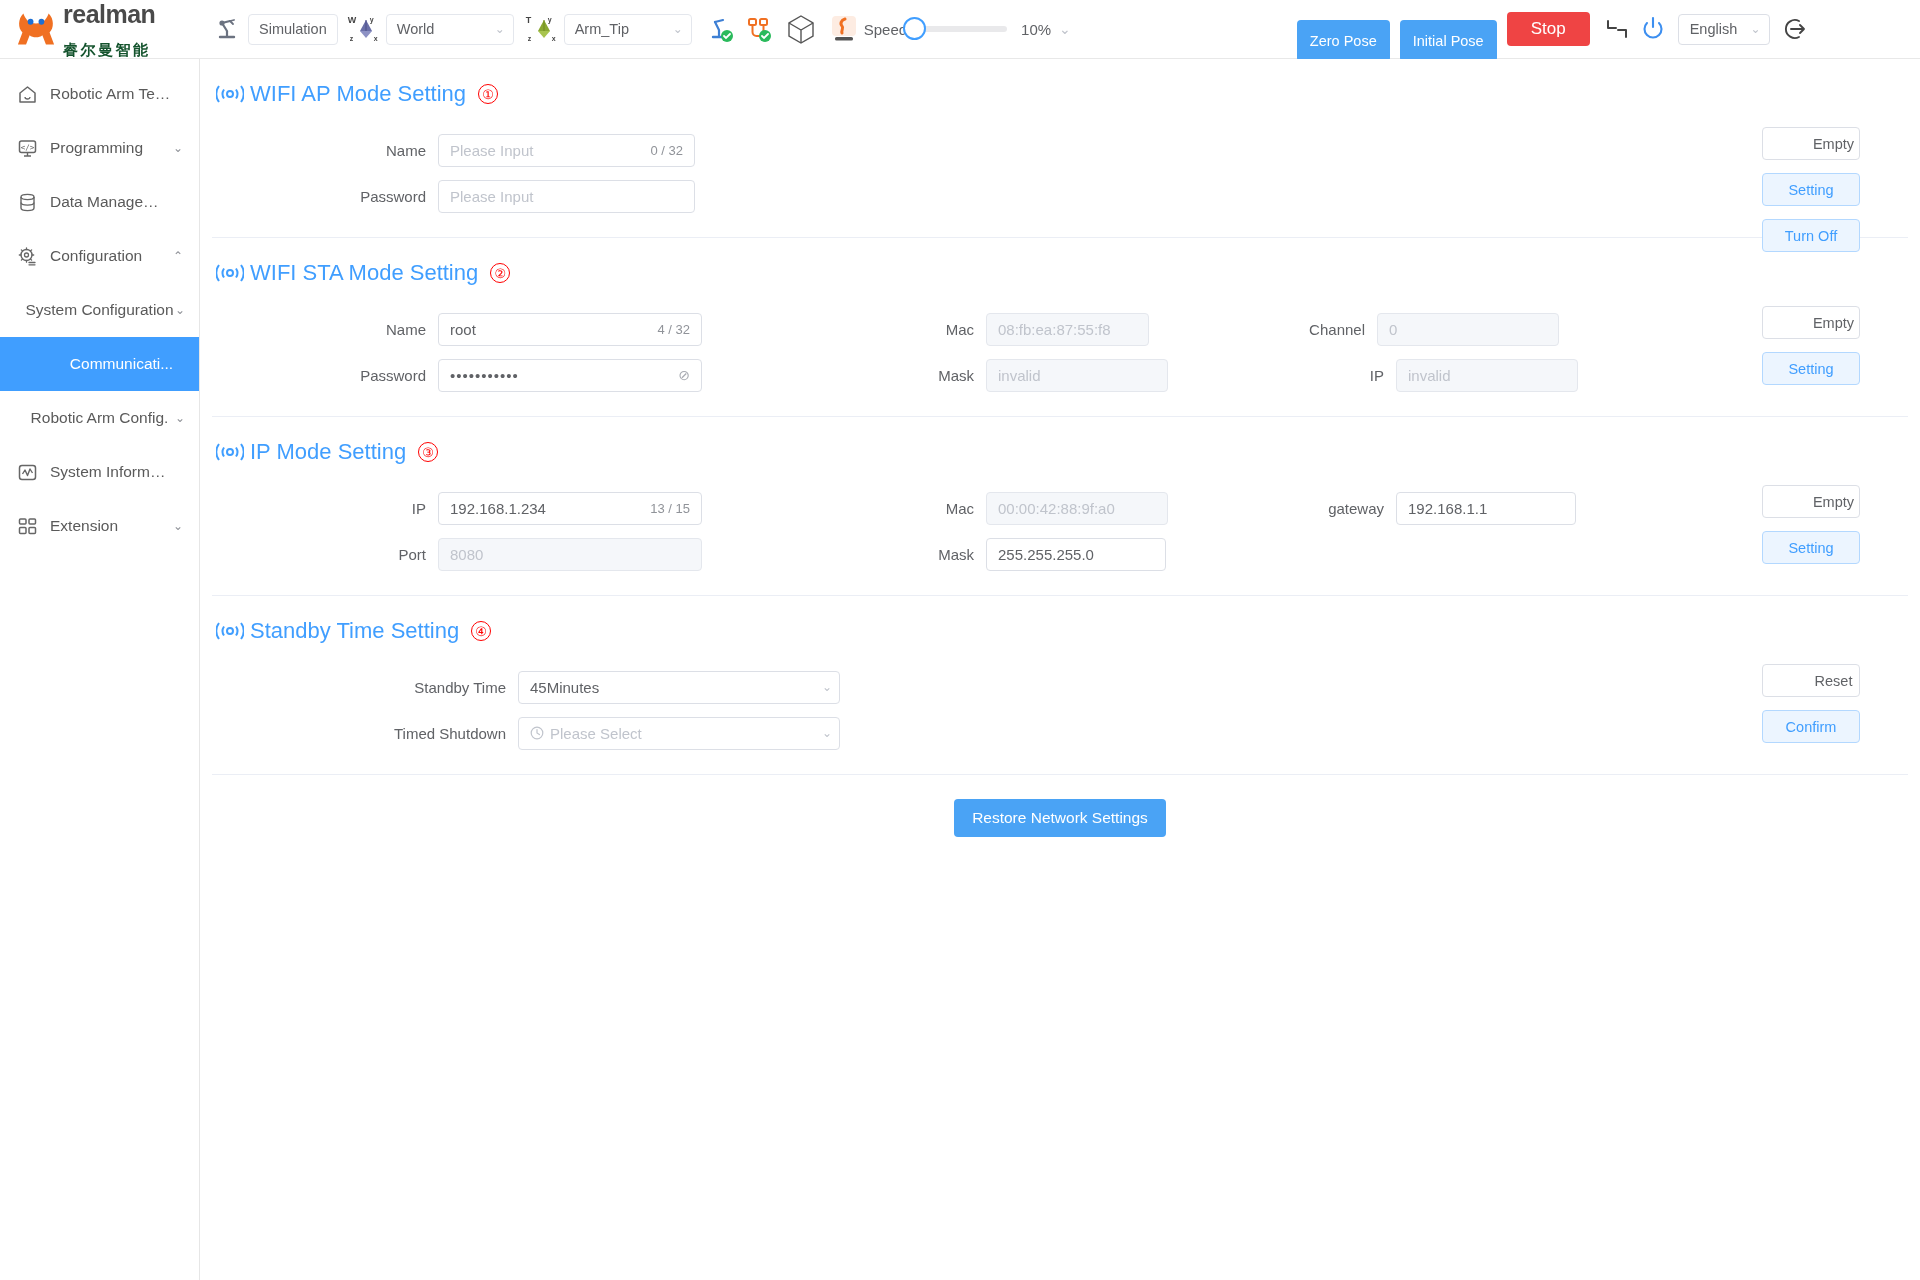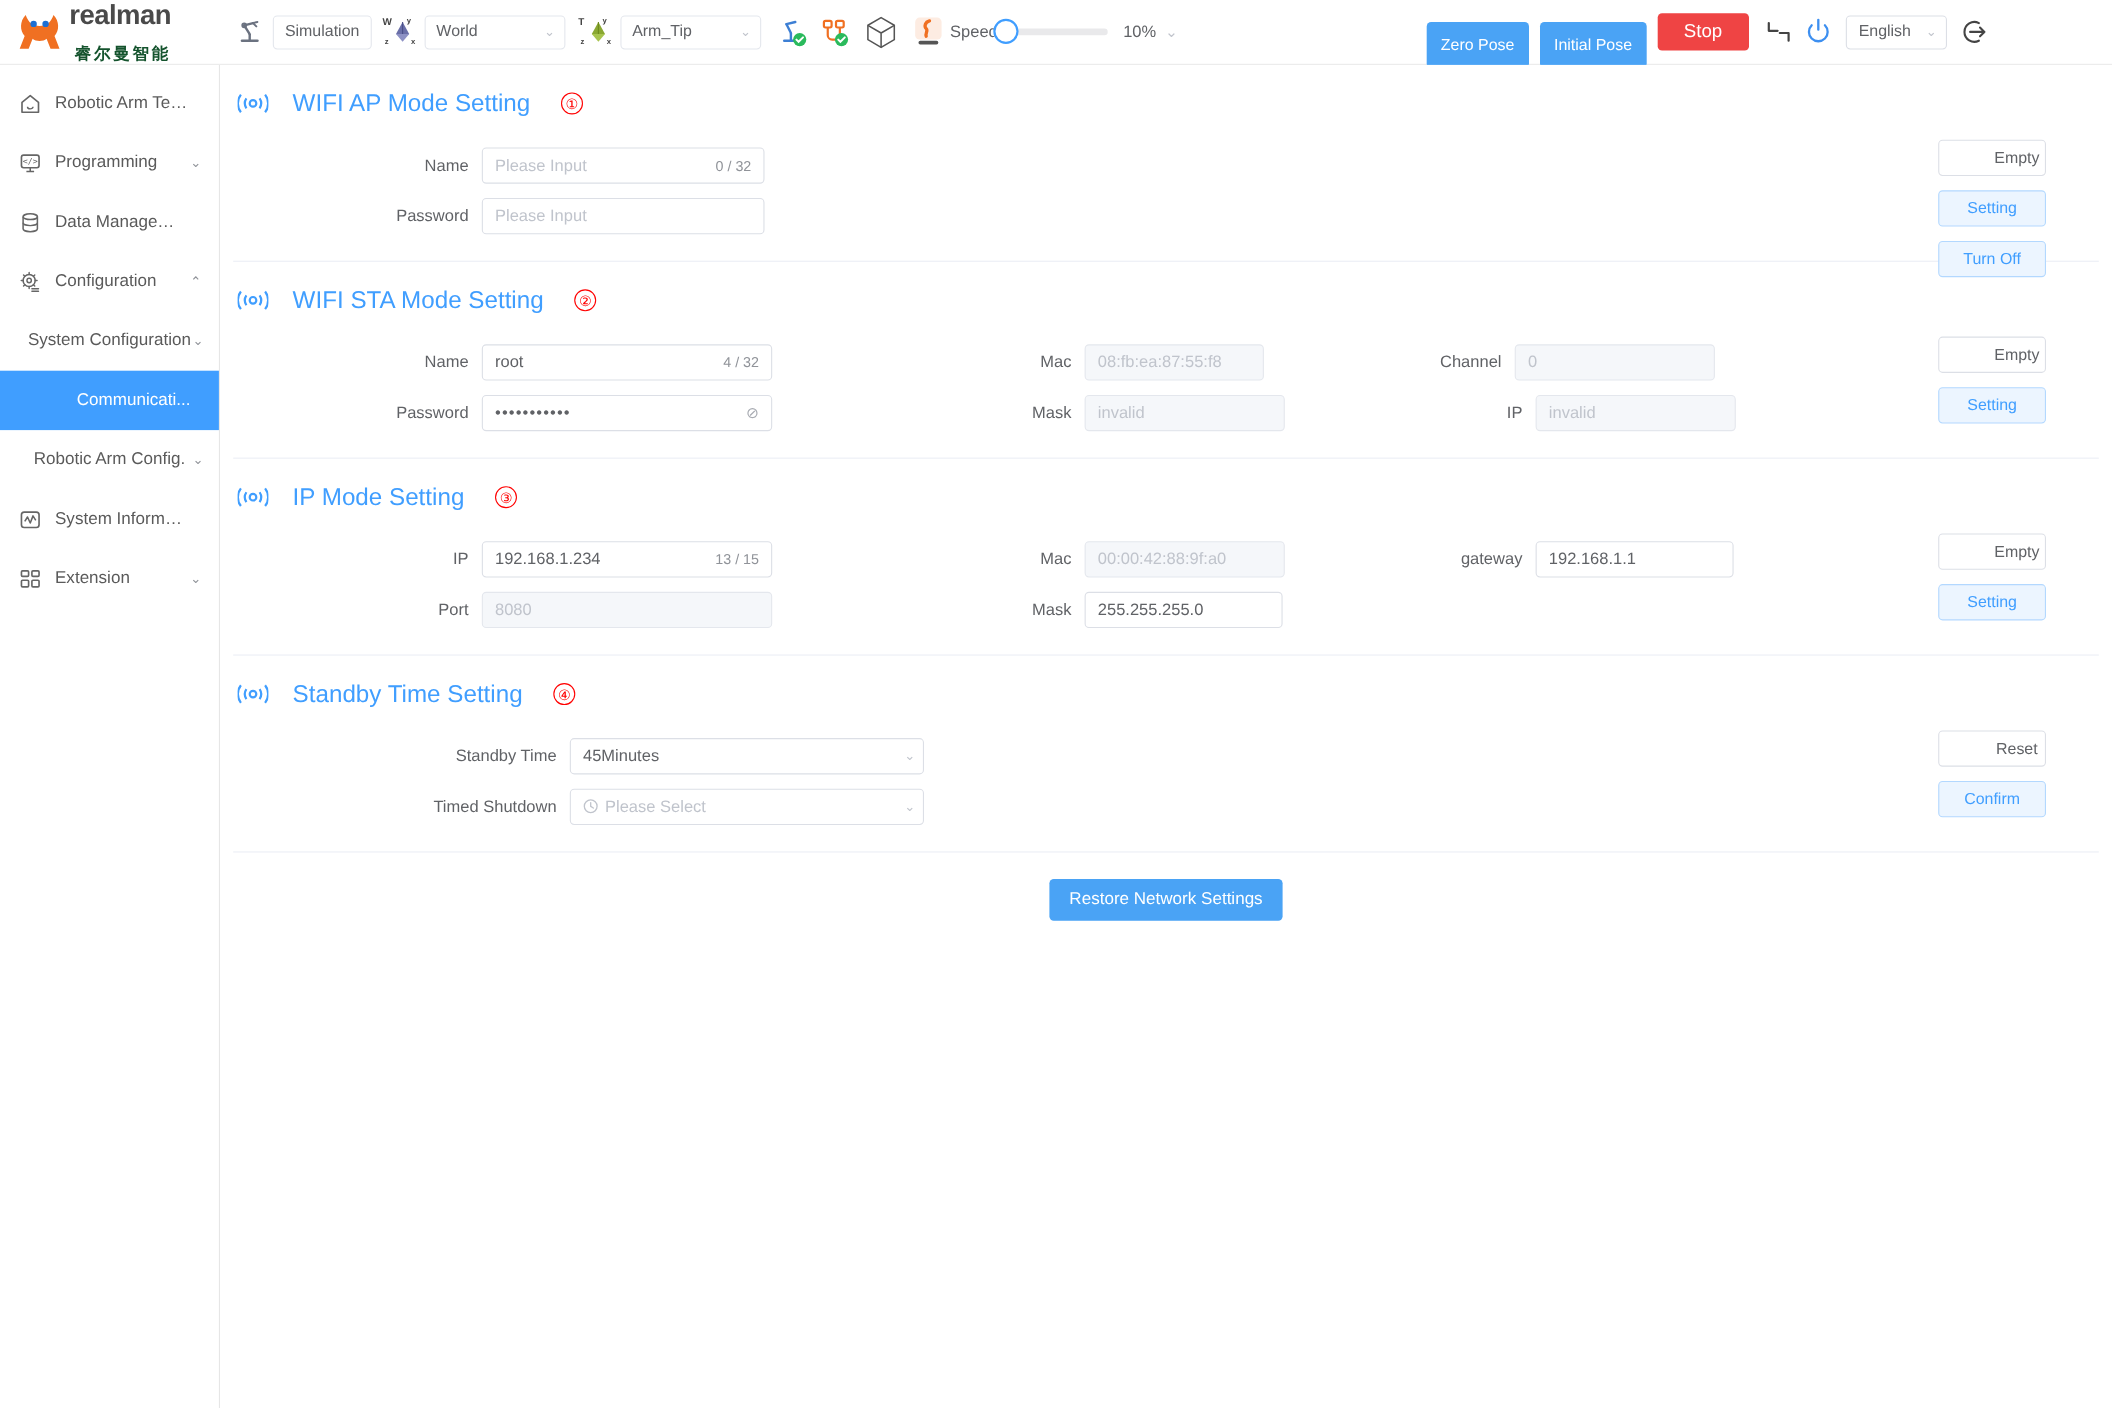--- a/index.html
+++ b/index.html
@@ -11,21 +11,21 @@
   }
 
   
   .topbar {
     position: absolute; left: 0; top: 0; width: 1920px; height: 59px;
     background: #ffffff; border-bottom: 1px solid #e8e8e8;
     display: flex; align-items: center;
   }
   .logo { width: 198px; height: 59px; display: flex; align-items: center; padding-left: 16px; gap: 7px; }
   .logo-mark { width: 40px; height: 38px; flex: 0 0 auto; }
-  .logo-text { display: flex; flex-direction: column; line-height: 1; text-align: right; }
+  .logo-text { display: flex; flex-direction: column; line-height: 1; }
   .logo-en { font-size: 25px; font-weight: bold; color: #4a4a4a; letter-spacing: -0.5px; }
   .logo-cn { font-size: 15px; font-weight: bold; color: #14532d; letter-spacing: 2.5px; margin-top: 15px; }
 
   .tool-icon { width: 30px; height: 30px; display: inline-flex; align-items: center; justify-content: center; flex: 0 0 auto; }
   .seg-box {
     height: 31px; border: 1px solid #e4e7ed; border-radius: 4px;
     display: inline-flex; align-items: center; padding: 0 10px;
     font-size: 14.5px; color: #606266; background: #fff; white-space: nowrap;
   }
   .seg-box.wide { width: 128px; justify-content: space-between; padding-right: 8px; }
@@ -80,21 +80,21 @@
   .nav-sub.active { background: #409eff; color: #fff; }
   .nav-sub .arr { color: #909399; font-size: 12px; position: absolute; right: 10px; }
 
   
   .main {
     position: absolute; left: 200px; top: 59px;
     width: 1720px; height: 1221px; background: #fff; overflow: hidden;
   }
   .section { padding: 0 0 0 0; }
   .sec-head {
-    display: flex; align-items: center; gap: 22px;
+    display: flex; align-items: center; gap: 6px;
     font-size: 22px; color: #409eff; padding: 22px 0 6px 16px;
   }
   .wifi-ico { width: 28px; height: 22px; flex: 0 0 auto; }
   .badge-num {
     width: 20px; height: 20px; border: 1.6px solid #ff0000; border-radius: 50%;
     color: #ff0000; font-size: 13px; display: inline-flex; align-items: center;
     justify-content: center; margin-left: 6px; flex: 0 0 auto;
   }
   .hr { height: 1px; background: #ebeef5; margin: 0 12px; }
 

